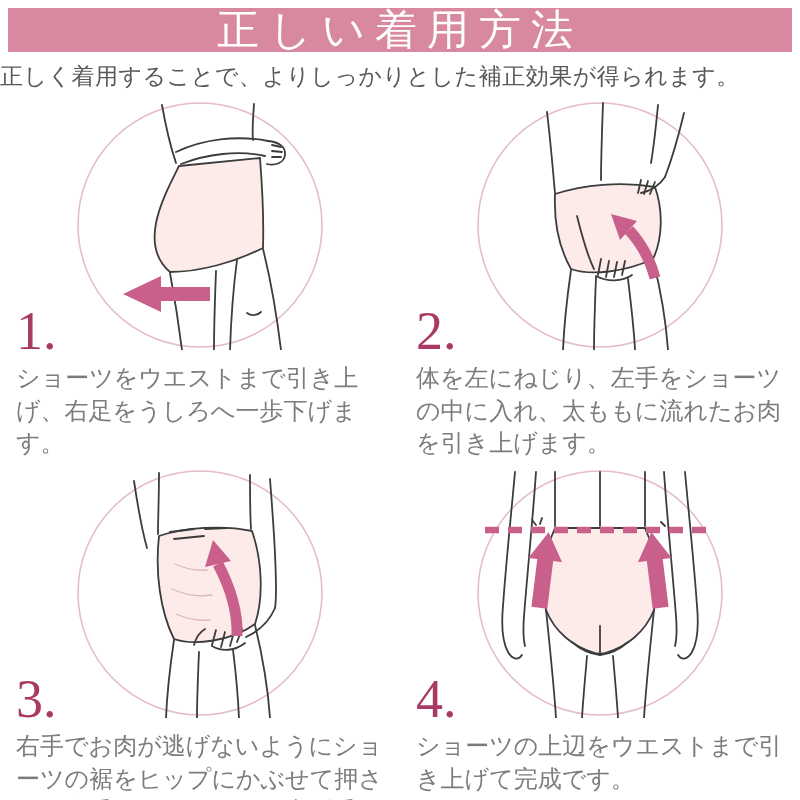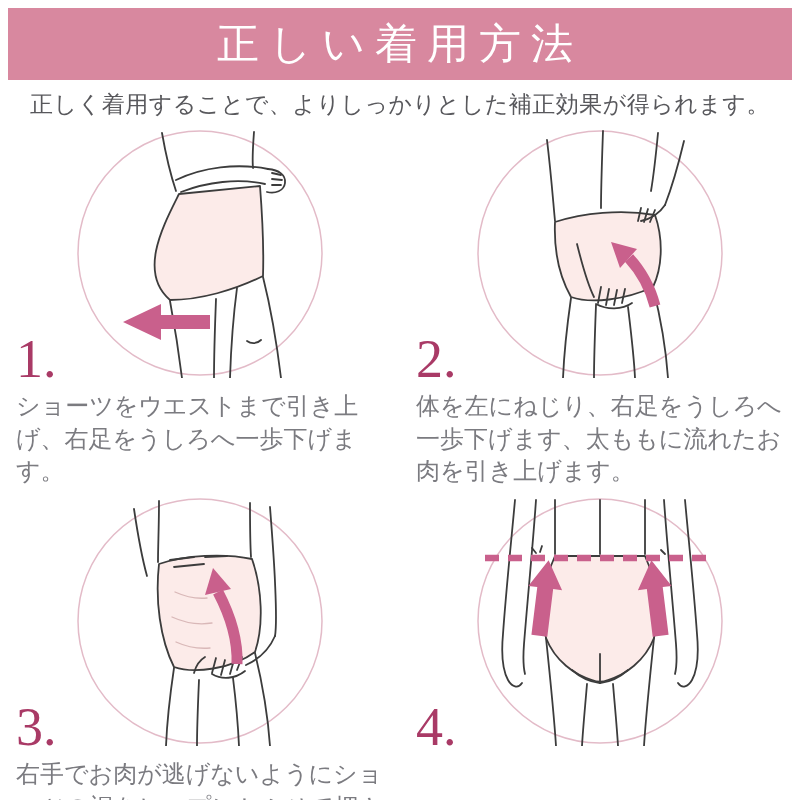--- a/index.html
+++ b/index.html
@@ -4,35 +4,34 @@
 <style>
   html,body { margin:0; padding:0; }
   body {
     width:800px; height:800px;
     background:#ffffff;
     font-family:"Liberation Sans","DejaVu Sans",sans-serif;
     overflow:hidden;
   }
   .banner {
     margin:8px;
-    height:72px;
+    height:44px;
     background:#d8889f;
     display:flex; align-items:center; justify-content:center;
   }
   .banner h1 {
     margin:0;
     color:#ffffff;
     font-family:"Liberation Serif","DejaVu Serif",serif;
     font-weight:500;
     font-size:42px;
     letter-spacing:10px;
   }
   .subtitle {
     margin:9px 0 0;
-    text-align:center;
     font-size:23px;
     letter-spacing:0.5px;
     color:#58585c;
   }
   .grid {
     display:grid;
     grid-template-columns:400px 400px;
   }
   .step { padding:0; }
   .illus { width:250px; height:250px; margin:8px auto 0; }
@@ -118,21 +117,21 @@
             <path d="M153,179 C156,204 159,228 160,250"></path>
             <path d="M178,160 C186,191 191,222 193,250"></path>
           </g>
           <g>
             <path class="arrowstroke" d="M180,178 C175,159 166,143 154,130"></path>
             <polygon class="arrowfill" points="136,114 162,121 145,140"></polygon>
           </g>
         </svg>
       </div>
       <div class="num">2.</div>
-      <p class="desc">体を左にねじり、右足をうしろへ一歩下げます、太ももに流れたお肉を引き上げます。</p>
+      <p class="desc">体を左にねじり、左手をショーツの中に入れ、太ももに流れたお肉を引き上げます。</p>
     </section>
 
     <section class="step">
       <div class="illus">
         <svg viewBox="0 0 250 250" width="250" height="250">
           <circle class="ringbg" cx="125" cy="125" r="122"></circle>
           <path class="garment" d="M84,68 C110,59 149,57 177,63 C187,92 189,129 180,156 C157,173 119,178 99,171 C85,143 80,104 84,68 Z"></path>
           <g class="wrinkle">
             <path d="M100,96 C111,101 122,103 132,102"></path>
             <path d="M97,121 C110,127 124,129 137,127"></path>
@@ -186,16 +185,17 @@
             <path d="M179,142 C175,180 171,218 169,250"></path>
             <path d="M112,188 C110,212 108,232 107,250"></path>
             <path d="M138,188 C140,212 142,232 143,250"></path>
           </g>
           <path class="dashline" d="M10,62 L240,62"></path>
           <polygon class="arrowfill" points="0,-38 -17,-10 -8,-10 -8,38 8,38 8,-10 17,-10" transform="translate(69,102) rotate(7)"></polygon>
           <polygon class="arrowfill" points="0,-38 -17,-10 -8,-10 -8,38 8,38 8,-10 17,-10" transform="translate(181,102) rotate(-7)"></polygon>
         </svg>
       </div>
       <div class="num">4.</div>
+      <p class="desc">ショーツの上辺をウエストまで引き上げて完成です。</p>
     </section>
 
   </div>
 </div>
 
 </body></html>

